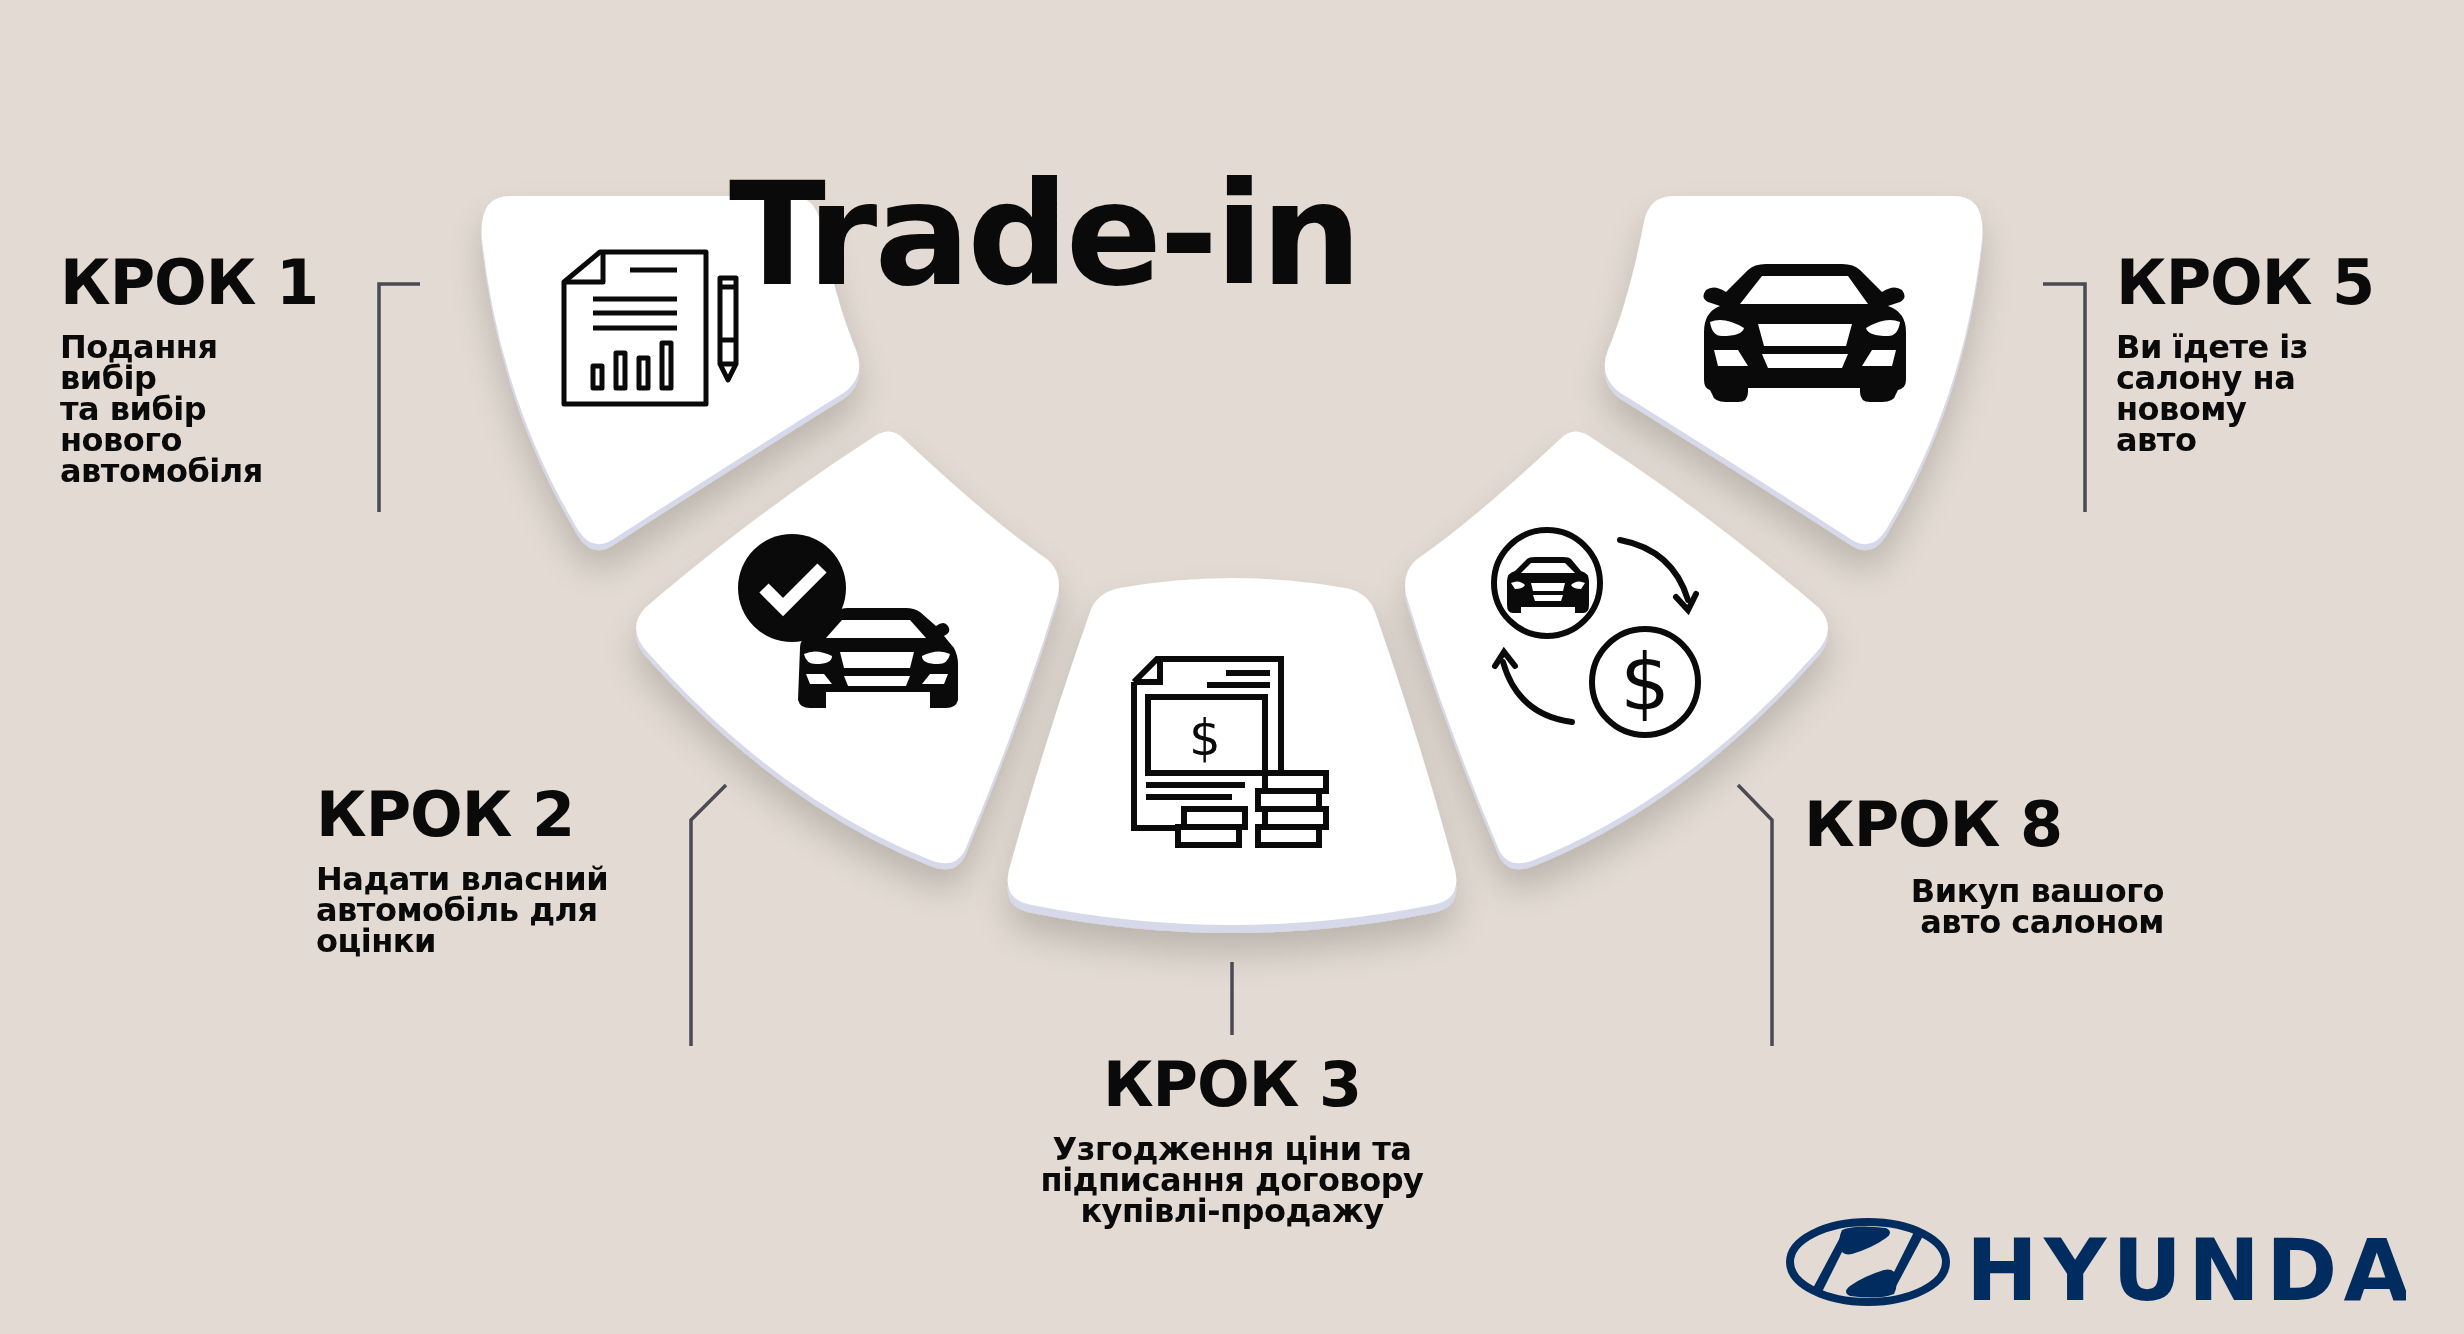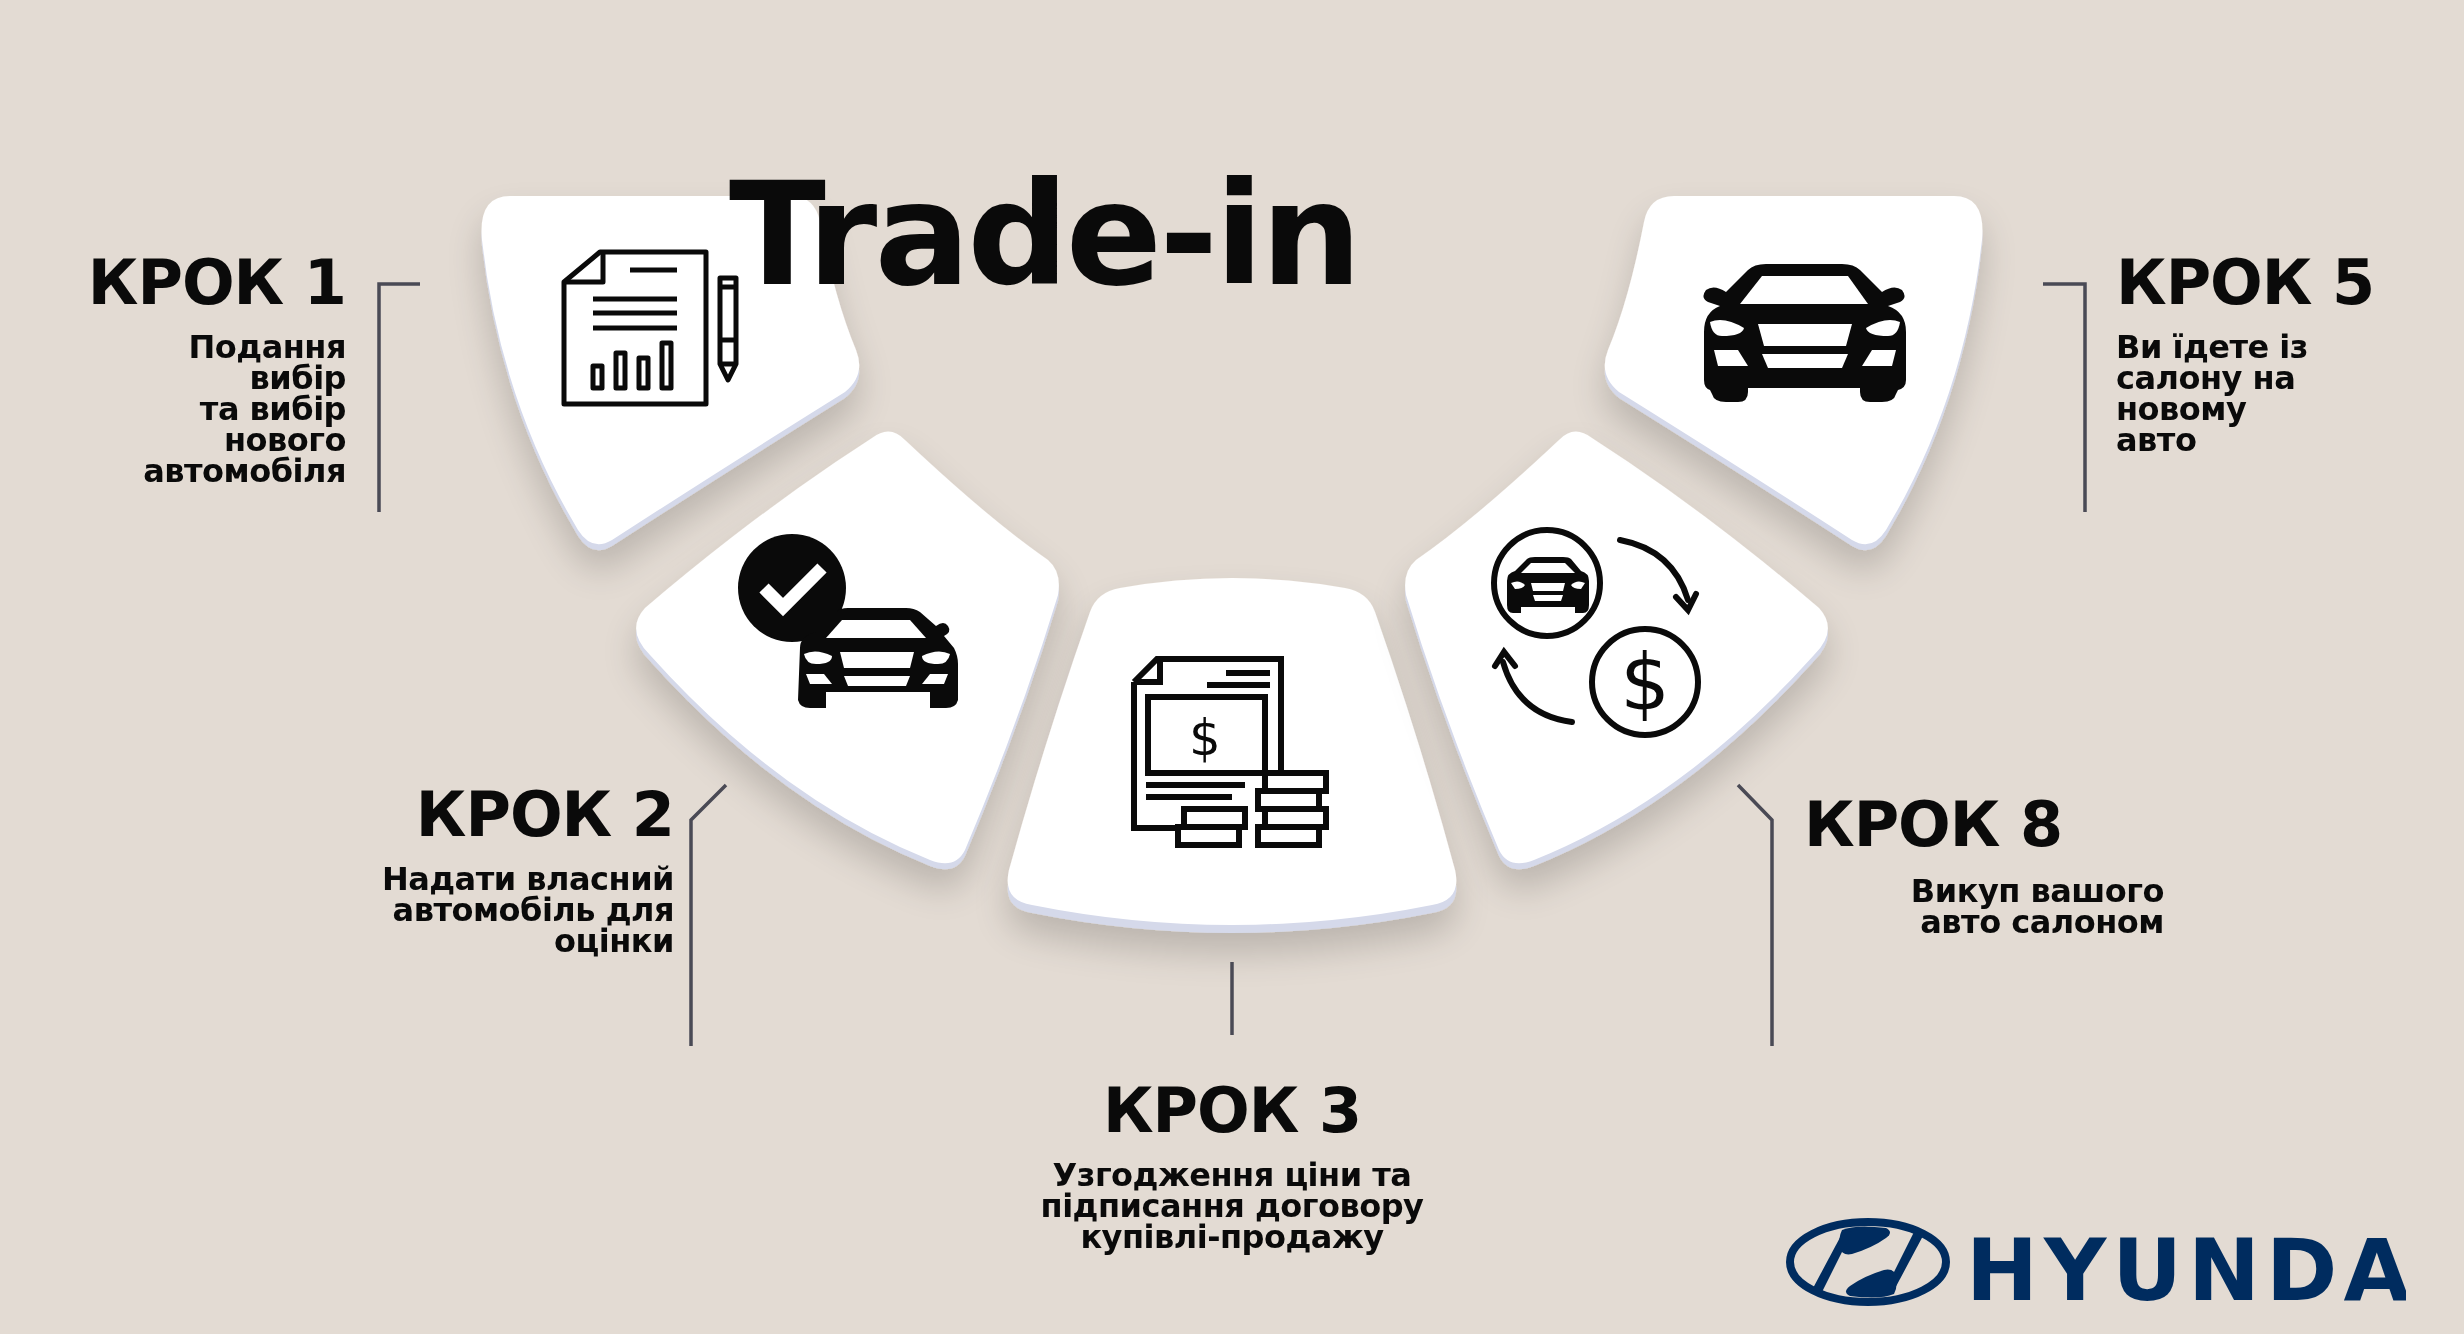--- a/index.html
+++ b/index.html
@@ -2,21 +2,21 @@
 <html><head>
 <meta charset="utf-8">
 <style>
   html, body { margin:0; padding:0; }
   body { width:2464px; height:1334px; overflow:hidden; background:#e3dbd3; position:relative; font-family:"DejaVu Sans", sans-serif; color:#0a0a0a; }
   .abs { position:absolute; }
   #title { left:0; width:2088px; top:150px; text-align:center; font-size:142px; font-weight:bold; letter-spacing:-3px; line-height:170px; padding-right:0; }
   #title span { display:inline-block; transform:translateX(0px); }
   .step-head { font-size:62px; font-weight:bold; line-height:70px; letter-spacing:-1px; white-space:nowrap; }
   .step-body { font-size:32px; font-weight:bold; line-height:31px; letter-spacing:-0.5px; }
-  .right { text-align:right; }
+  .right { text-align:left; }
   .center { text-align:center; }
   svg.cards { position:absolute; left:0; top:0; }
   .logo { left:1786px; top:1218px; width:620px; height:92px; }
 </style>
 </head>
 <body>
 
 <svg class="cards" width="2464" height="1334" viewBox="0 0 2464 1334">
   <defs>
     <filter id="sh" x="-20%" y="-20%" width="140%" height="150%">
@@ -159,21 +159,21 @@
 
 <div class="abs right" style="left:316px; width:358px; top:780px;">
   <div class="step-head">КРОК 2</div>
   <div class="step-body" style="margin-top:14px;">
     <div>Надати власний</div>
     <div>автомобіль для</div>
     <div>оцінки</div>
   </div>
 </div>
 
-<div class="abs center" style="left:982px; width:500px; top:1076px;">
+<div class="abs center" style="left:982px; width:500px; top:1050px;">
   <div class="step-head">КРОК 3</div>
   <div class="step-body" style="margin-top:14px;text-align:center;">
     <div>Узгодження ціни та</div>
     <div>підписання договору</div>
     <div>купівлі-продажу</div>
   </div>
 </div>
 
 <div class="abs" style="left:1804px; width:360px; top:790px;">
   <div class="step-head">КРОК 8</div>

